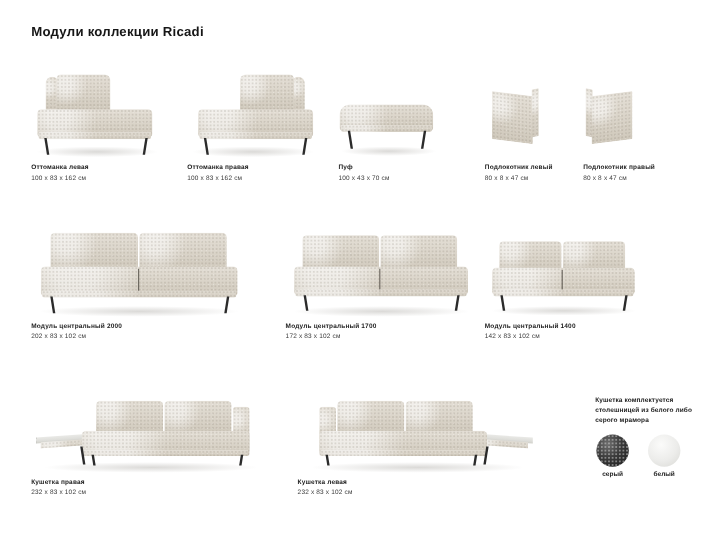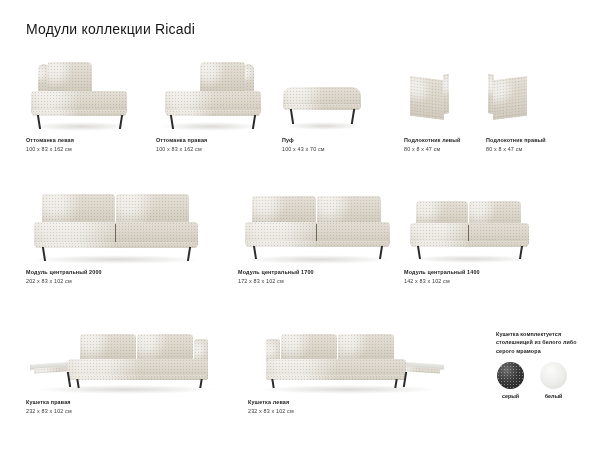--- a/index.html
+++ b/index.html
@@ -8,21 +8,21 @@
     background:#ffffff;
     font-family:"Liberation Sans","DejaVu Sans",sans-serif;
     color:#1b1b1b;
     overflow:hidden;
     position:relative;
   }
   .page{position:relative;width:600px;height:450px;}
 
   .page-title{
     position:absolute;left:26px;top:21px;
-    font-size:14px;font-weight:normal;letter-spacing:.2px;color:#161616;
+    font-size:11px;font-weight:bold;letter-spacing:.2px;color:#161616;
   }
 
   
   .cell{position:absolute;}
   .cell .art{position:absolute;left:0;top:0;}
   .cap{position:absolute;left:0;}
   .cap .nm{font-size:5.4px;font-weight:bold;color:#1b1b1b;letter-spacing:.15px;white-space:nowrap;line-height:1.1;}
   .cap .dm{font-size:5.4px;color:#3a3a3a;letter-spacing:.15px;white-space:nowrap;margin-top:3px;line-height:1.1;}
 
   

